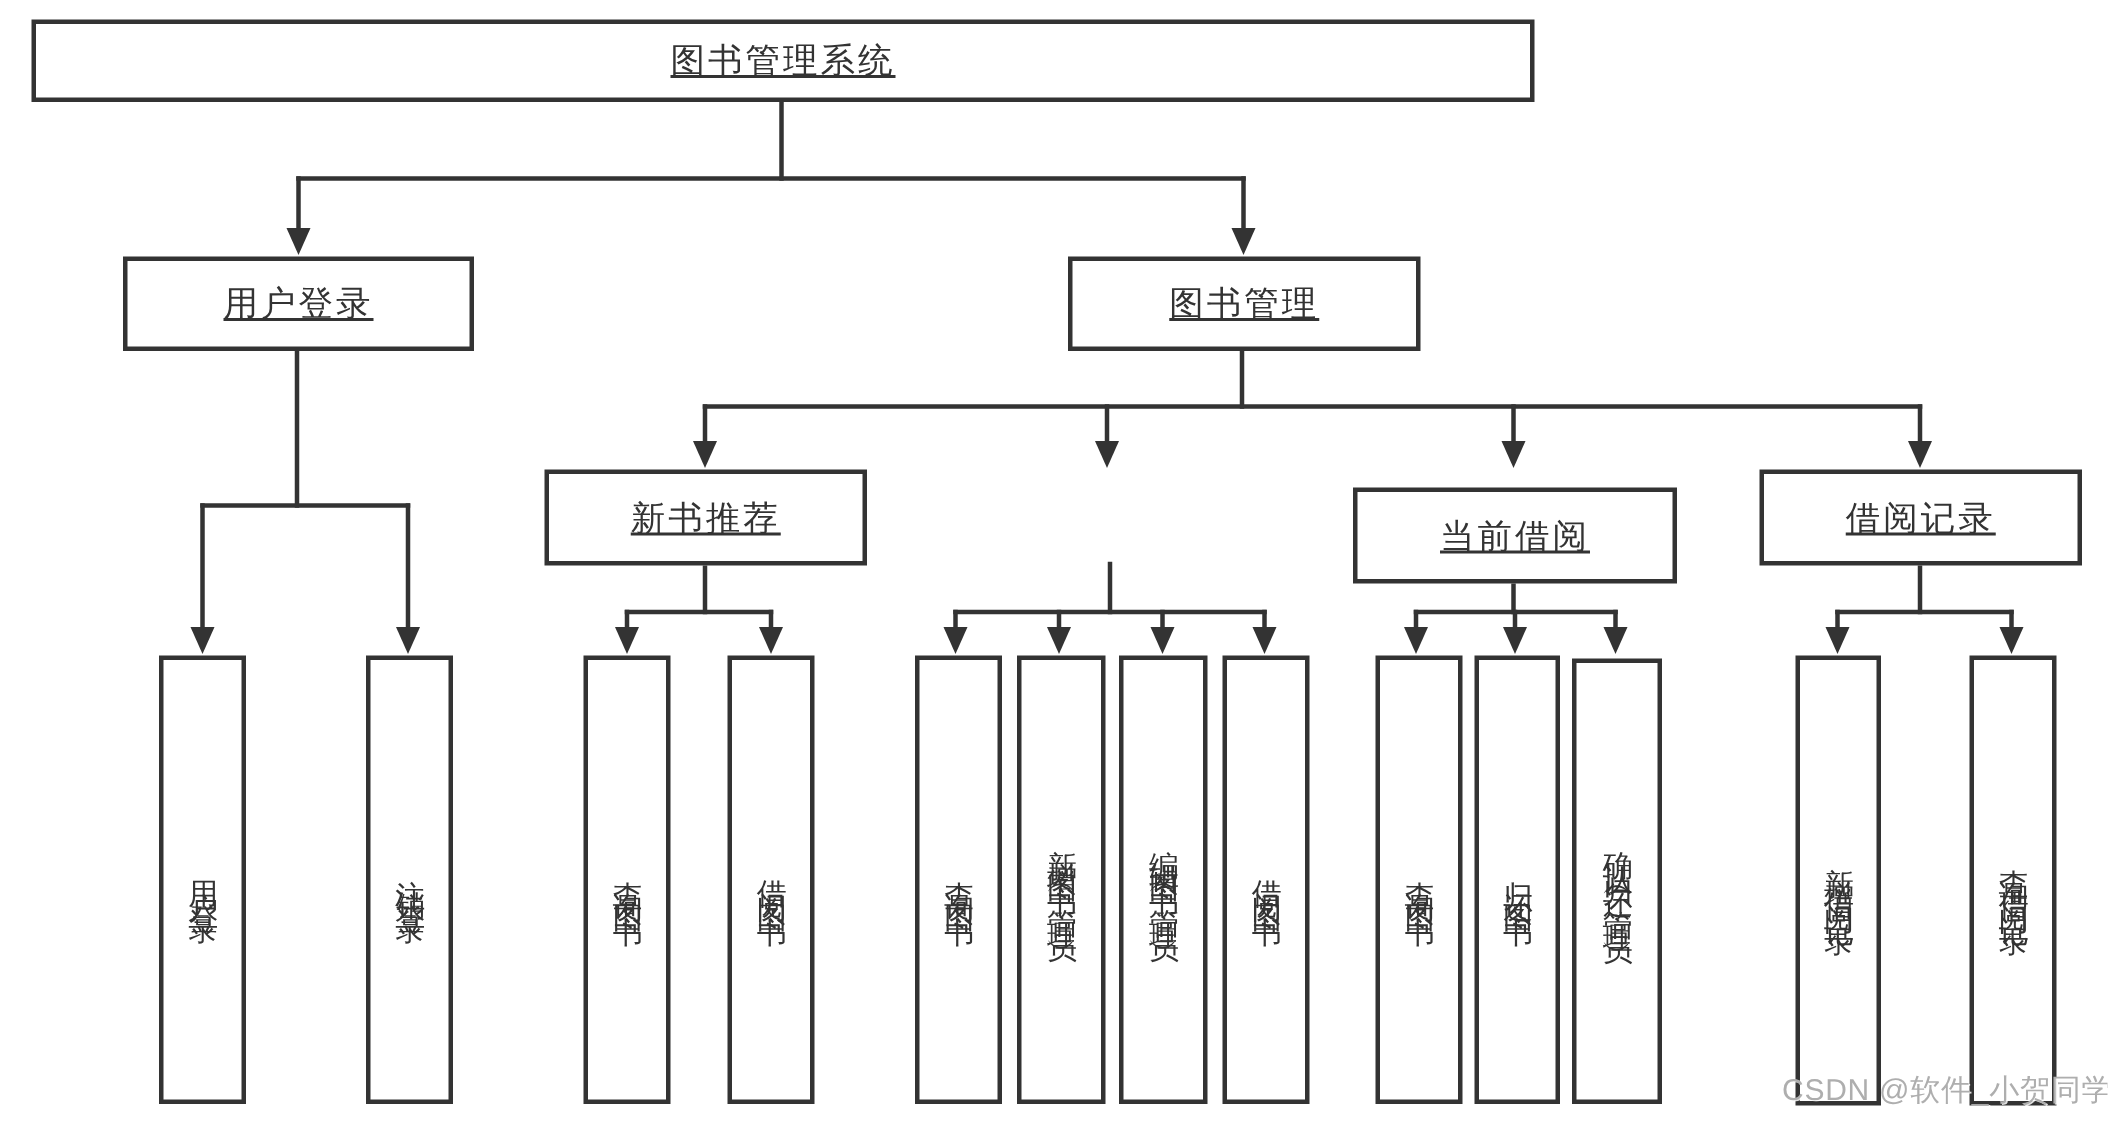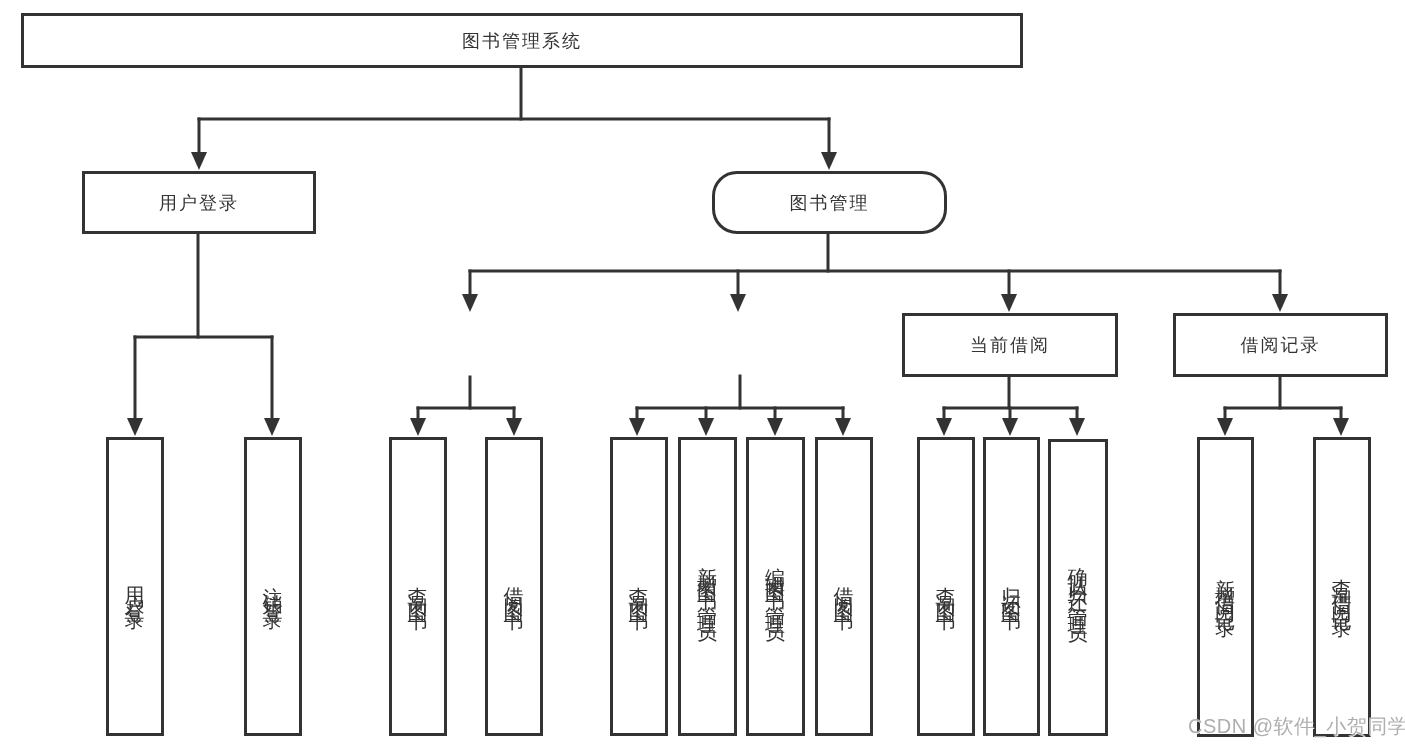--- a/index.html
+++ b/index.html
@@ -23,21 +23,21 @@
     position: absolute;
     box-sizing: border-box;
     border: 3px solid #333333;
     background: #ffffff;
     display: flex;
     align-items: center;
     justify-content: center;
     color: #333333;
     z-index: 2;
   }
-  .hbox { font-size: 18px; letter-spacing: 2px; }
+  .hbox { font-size: 23px; letter-spacing: 2px; text-decoration: underline; }
   .vbox { z-index: 2; }
   .vbox span {
     writing-mode: vertical-rl;
     text-orientation: upright;
     font-size: 20px;
     letter-spacing: 8px;
     line-height: 1;
     color: #333333;
   }
   .watermark {
@@ -118,25 +118,28 @@
       <polygon points="1333,418 1349,418 1341,436"></polygon>
   </svg>
 
   <div class="box hbox" style="left:21px; top:13px; width:1002px; height:55px;">
     <span>图书管理系统</span>
   </div>
 
   <div class="box hbox" style="left:82px; top:171px; width:234px; height:63px;">
     <span>用户登录</span>
   </div>
-  <div class="box hbox" style="left:712px; top:171px; width:235px; height:63px;border-radius:25px;">
+  <div class="box hbox" style="left:712px; top:171px; width:235px; height:63px;">
     <span>图书管理</span>
   </div>
 
-  <div class="box hbox" style="left:902px; top:313px; width:216px; height:64px;">
+  <div class="box hbox" style="left:363px; top:313px; width:215px; height:64px;">
+    <span>新书推荐</span>
+  </div>
+  <div class="box hbox" style="left:902px; top:325px; width:216px; height:64px;">
     <span>当前借阅</span>
   </div>
   <div class="box hbox" style="left:1173px; top:313px; width:215px; height:64px;">
     <span>借阅记录</span>
   </div>
 
   <div class="box vbox" style="left:106px; top:437px; width:58px; height:299px;">
     <span>用户登录</span>
   </div>
   <div class="box vbox" style="left:244px; top:437px; width:58px; height:299px;">

